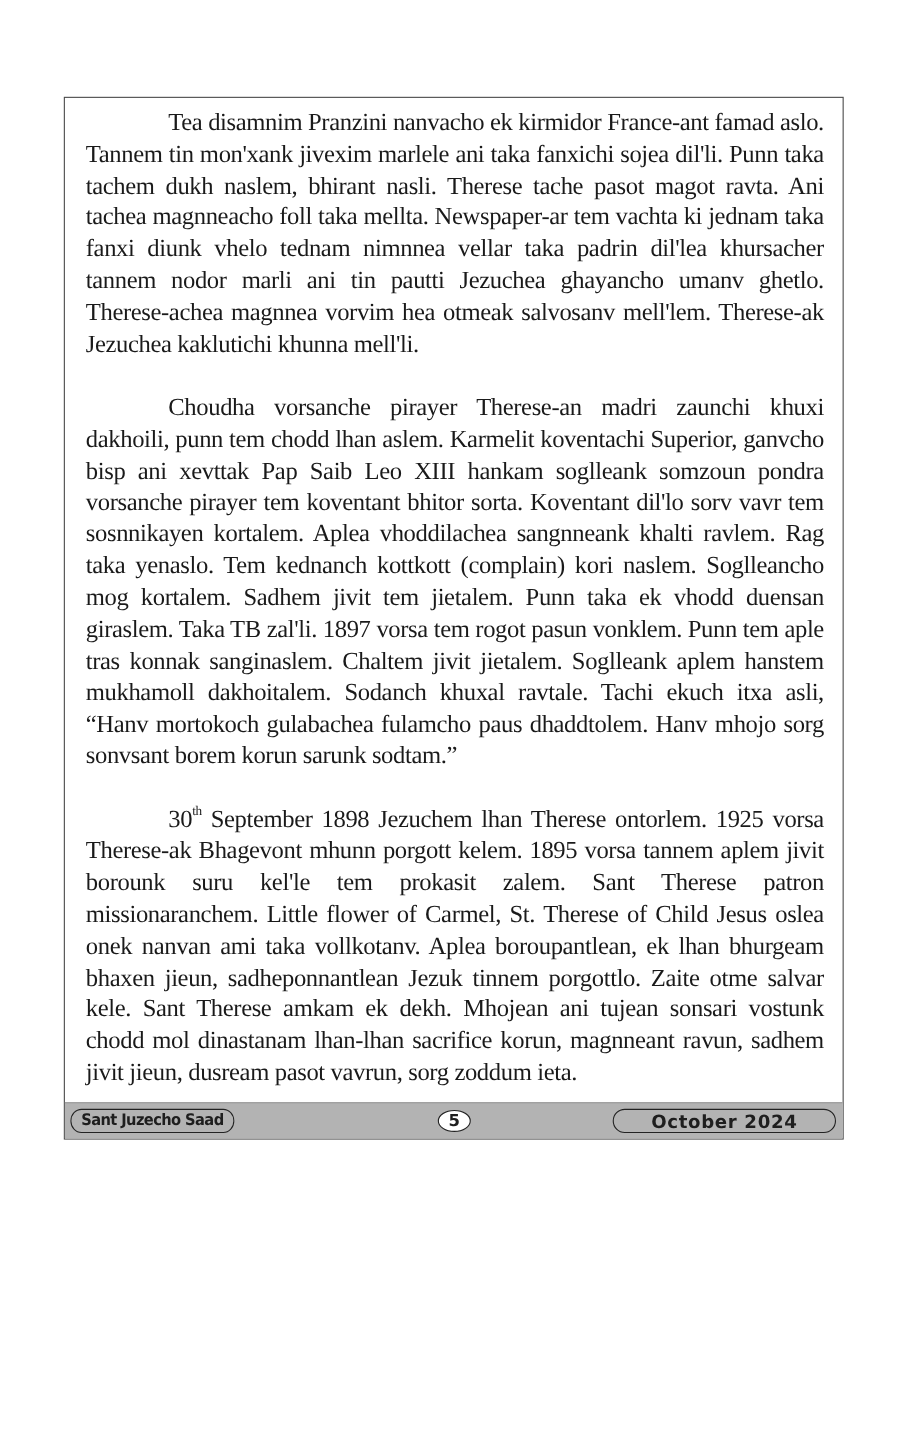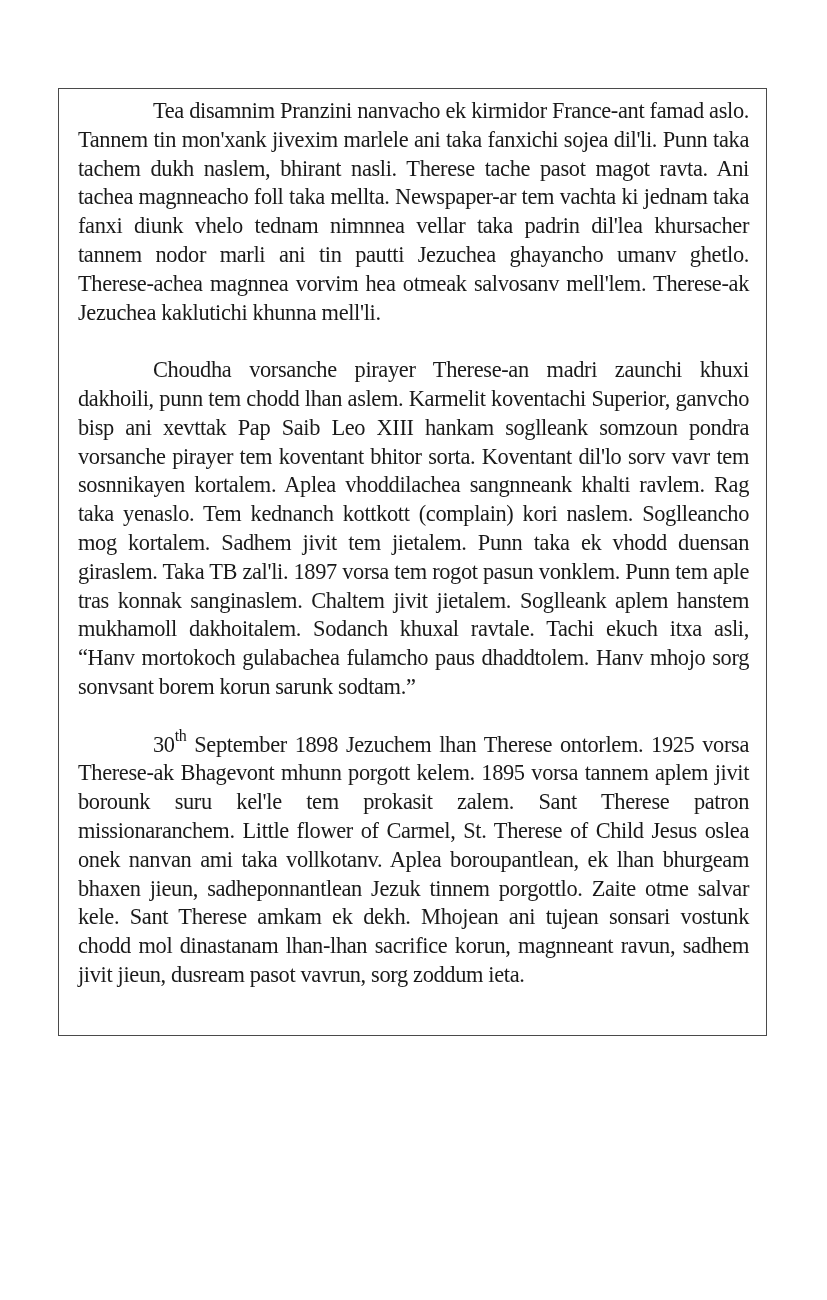--- a/index.html
+++ b/index.html
@@ -34,21 +34,21 @@
       color: #1a1a1a;
       text-align: justify;
       letter-spacing: -0.35px;
     }
     .para {
       margin: 0 0 28.8px 0;
       text-indent: 75px;
       hyphens: none;
     }
     .para sup {
-      font-size: 16px;
+      font-size: 12px;
       line-height: 0;
       vertical-align: super;
       position: relative;
       top: -2px;
     }
     .footer-bar {
       position: absolute;
       left: 0;
       right: 0;
       bottom: 0;
@@ -98,13 +98,18 @@
 </head>
 <body>
 
 <div class="page-frame">
   <div class="article-body">
     <p class="para">Tea disamnim Pranzini nanvacho ek kirmidor France-ant famad aslo. Tannem tin mon'xank jivexim marlele ani taka fanxichi sojea dil'li. Punn taka tachem dukh naslem, bhirant nasli. Therese tache pasot magot ravta. Ani tachea magnneacho foll taka mellta. Newspaper-ar tem vachta ki jednam taka fanxi diunk vhelo tednam nimnnea vellar taka padrin dil'lea khursacher tannem nodor marli ani tin pautti Jezuchea ghayancho umanv ghetlo. Therese-achea magnnea vorvim hea otmeak salvosanv mell'lem. Therese-ak Jezuchea kaklutichi khunna mell'li.</p>
     <p class="para">Choudha vorsanche pirayer Therese-an madri zaunchi khuxi dakhoili, punn tem chodd lhan aslem. Karmelit koventachi Superior, ganvcho bisp ani xevttak Pap Saib Leo XIII hankam soglleank somzoun pondra vorsanche pirayer tem koventant bhitor sorta. Koventant dil'lo sorv vavr tem sosnnikayen kortalem. Aplea vhoddilachea sangnneank khalti ravlem. Rag taka yenaslo. Tem kednanch kottkott (complain) kori naslem. Soglleancho mog kortalem. Sadhem jivit tem jietalem. Punn taka ek vhodd duensan giraslem. Taka TB zal'li. 1897 vorsa tem rogot pasun vonklem. Punn tem aple tras konnak sanginaslem. Chaltem jivit jietalem. Soglleank aplem hanstem mukhamoll dakhoitalem. Sodanch khuxal ravtale. Tachi ekuch itxa asli, “Hanv mortokoch gulabachea fulamcho paus dhaddtolem. Hanv mhojo sorg sonvsant borem korun sarunk sodtam.”</p>
     <p class="para"><span>30</span><sup>th</sup><span> September 1898 Jezuchem lhan Therese ontorlem. 1925 vorsa Therese-ak Bhagevont mhunn porgott kelem. 1895 vorsa tannem aplem jivit borounk suru kel'le tem prokasit zalem. Sant Therese patron missionaranchem. Little flower of Carmel, St. Therese of Child Jesus oslea onek nanvan ami taka vollkotanv. Aplea boroupantlean, ek lhan bhurgeam bhaxen jieun, sadheponnantlean Jezuk tinnem porgottlo. Zaite otme salvar kele. Sant Therese amkam ek dekh. Mhojean ani tujean sonsari vostunk chodd mol dinastanam lhan-lhan sacrifice korun, magnneant ravun, sadhem jivit jieun, dusream pasot vavrun, sorg zoddum ieta.</span></p>
   </div>
 
+  <div class="footer-bar">
+    <div class="pill pill-left">Sant Juzecho Saad</div>
+    <div class="pill pill-center">5</div>
+    <div class="pill pill-right">October 2024</div>
+  </div>
 </div>
 
 </body></html>

